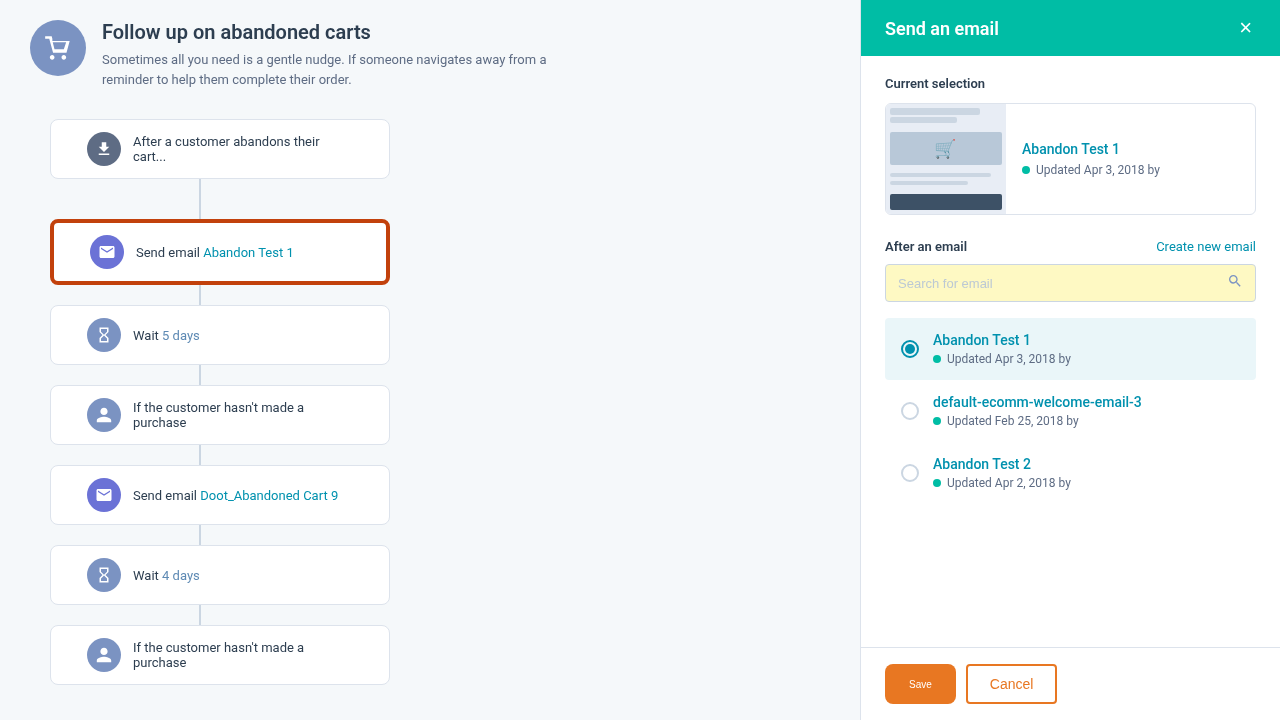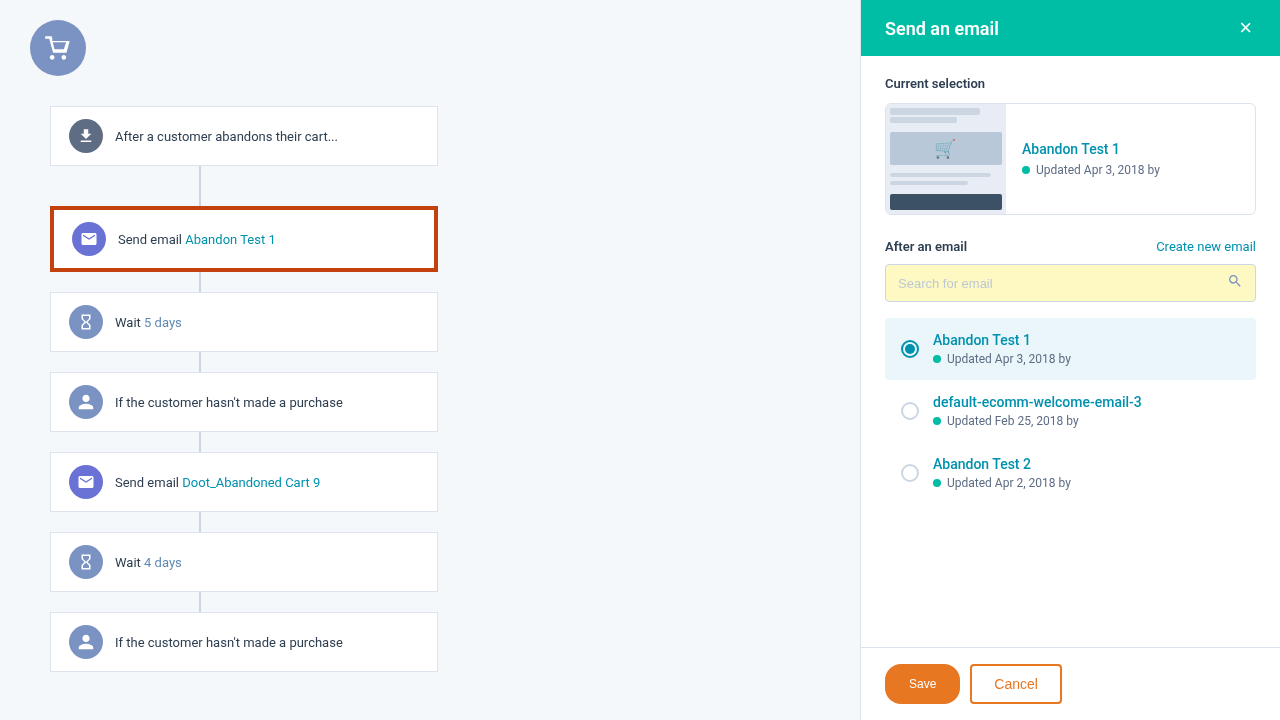--- a/index.html
+++ b/index.html
@@ -73,23 +73,23 @@
       background: #cbd6e2;
       margin-left: 149px;
     }
 
     .step-card {
       display: flex;
       align-items: center;
       gap: 12px;
       background: white;
       border: 1px solid #dde3ec;
-      border-radius: 0;
-      padding: 12px 18px;
-      width: 388px;
+      border-radius: 8px;
+      padding: 12px 36px;
+      width: 340px;
       cursor: pointer;
       position: relative;
     }
 
     .step-card.active {
       border: 4px solid #c2410c;
       background: white;
     }
 
     .step-card.wait {
@@ -382,23 +382,23 @@
       display: flex;
       gap: 10px;
       border-top: 1px solid #dde3ec;
       flex-shrink: 0;
     }
 
     .btn-save {
       background: #e87722;
       color: white;
       border: none;
-      border-radius: 16px;
+      border-radius: 8px;
       padding: 10px 24px;
-      font-size: 12px;
+      font-size: 10px;
       font-weight: 500;
       cursor: pointer;
     }
 
     .btn-cancel {
       background: white;
       color: #e87722;
       border: 2px solid #e87722;
       border-radius: 4px;
       padding: 10px 22px;
@@ -409,20 +409,24 @@
   </style>
 </head>
 <body>
 
 <div class="left-panel">
   <div class="page-header">
     <div class="cart-icon-circle">
       <svg viewBox="0 0 24 24">
         <path d="M7 18c-1.1 0-2 .9-2 2s.9 2 2 2 2-.9 2-2-.9-2-2-2zm10 0c-1.1 0-2 .9-2 2s.9 2 2 2 2-.9 2-2-.9-2-2-2zM7.16 4l-.57-2H1v2h3.5l3.27 12h11.5l2.73-10H7.16zM17 13H9l-1.5-6h11.5L17 13z"></path>
       </svg>
+    </div>
+    <div class="page-header-text">
+      <h2>Follow up on abandoned carts</h2>
+      <p>Sometimes all you need is a gentle nudge. If someone navigates away from a reminder to help them complete their order.</p>
     </div>
   </div>
 
   <div class="workflow-steps">
 
     <div class="step-card">
       <div class="step-icon trigger">
         <svg viewBox="0 0 24 24">
             <path d="M19 9h-4V3H9v6H5l7 7 7-7zM5 18v2h14v-2H5z"></path>
           </svg>

